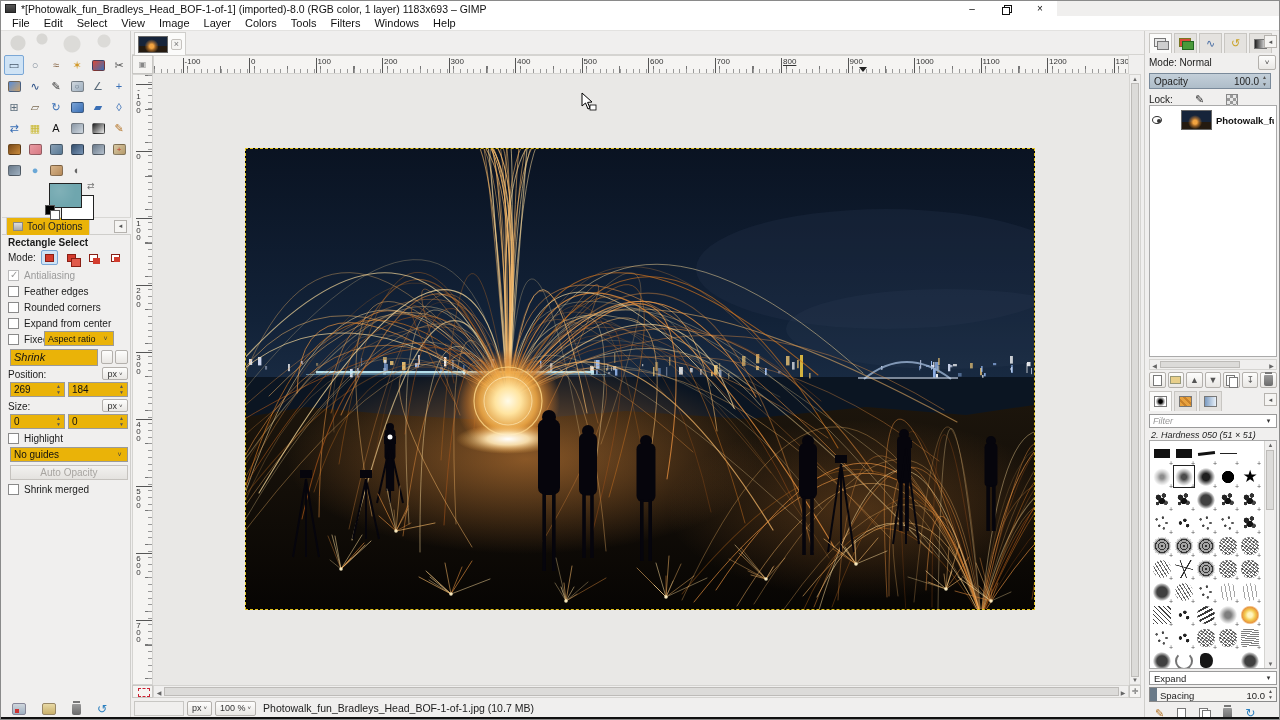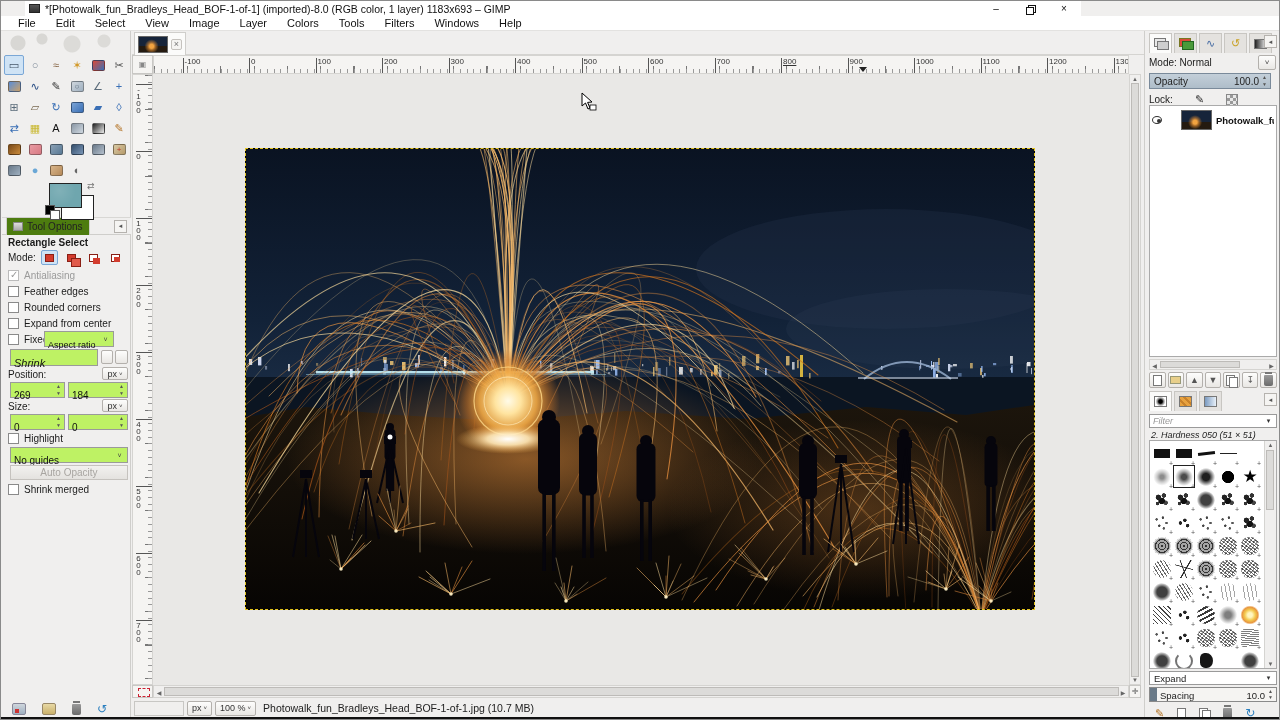--- a/index.html
+++ b/index.html
@@ -2,30 +2,30 @@
 <html><head>
 <meta charset="utf-8">
 <style>
   html,body{margin:0;padding:0;background:#444;}
   *{box-sizing:border-box;}
   #app{position:relative;width:1280px;height:720px;background:#f0efee;
        font-family:"Liberation Sans","DejaVu Sans",sans-serif;font-size:11px;color:#222;
        overflow:hidden;border:1px solid #8a8a8a;}
   .abs{position:absolute;}
   
-  #titlebar{left:0;top:0;width:1056px;height:15px;background:#fff;display:flex;align-items:center;margin-left:24px;}
+  #titlebar{left:0;top:0;width:1056px;height:15px;background:#fff;display:flex;align-items:center;}
   #title-icon{width:11px;height:9px;margin:0 5px 0 4px;background:linear-gradient(#555,#333);border:1px solid #222;}
   #title-text{font-size:10.5px;color:#111;white-space:nowrap;}
   #win-controls{position:absolute;right:0;top:0;height:15px;display:flex;}
   .winbtn{width:34px;height:15px;display:flex;align-items:center;justify-content:center;color:#111;font-size:10px;}
   .restore-glyph{position:relative;width:8px;height:8px;}
   .restore-glyph:before{content:"";position:absolute;left:2px;top:0;width:6px;height:6px;border:1px solid #111;}
   .restore-glyph:after{content:"";position:absolute;left:0;top:2px;width:6px;height:6px;border:1px solid #111;background:#fff;}
   #menubar{left:0;top:15px;width:1280px;height:15px;background:#fff;display:flex;align-items:center;padding-left:4px;border-bottom:1px solid #e3e2e0;}
-  #menubar span{padding:0 7px;color:#111;margin-left:6px;}
+  #menubar span{padding:0 7px;color:#111;}
   
   .btn3d{background:linear-gradient(#fdfdfc,#e9e7e4);border:1px solid #b3b0ac;border-radius:2px;}
   .chk{width:11px;height:11px;background:#fff;border:1px solid #8a8a8a;display:inline-block;position:relative;flex:none;}
   .chk.checked:after{content:"✓";position:absolute;left:1px;top:-2px;font-size:10px;color:#9a9a9a;}
   .spin{position:absolute;right:1px;top:1px;bottom:1px;width:9px;display:flex;flex-direction:column;justify-content:space-between;}
   .spin i{font-style:normal;font-size:5px;line-height:5px;color:#555;text-align:center;}
   .ddbtn{position:absolute;right:0;top:0;bottom:0;width:15px;display:flex;align-items:center;justify-content:center;font-size:7px;color:#444;}
   
   #left-dock{left:1px;top:30px;width:129px;height:687px;background:#f0efee;border-right:1px solid #cfcecb;}
   #wilber{left:0;top:0;width:129px;height:23px;
@@ -41,32 +41,32 @@
   
   #fg-swatch{left:47px;top:152px;width:33px;height:25px;border:1px solid #222;
      background:radial-gradient(circle at 30% 30%,rgba(255,255,255,.12),transparent 60%),#6fa6ae;z-index:3;}
   #bg-swatch{left:59px;top:164px;width:33px;height:25px;border:1px solid #222;background:#fff;z-index:2;}
   #bw-mini{left:43px;top:174px;width:13px;height:13px;z-index:4;}
   #bw-mini:before{content:"";position:absolute;left:0;top:0;width:8px;height:8px;background:#000;border:1px solid #555;}
   #bw-mini:after{content:"";position:absolute;left:5px;top:5px;width:8px;height:8px;background:#fff;border:1px solid #555;}
   #swap-colors{left:85px;top:150px;width:14px;height:12px;font-size:9px;color:#777;z-index:4;}
   
   #to-titlebar{left:0;top:186px;width:129px;height:18px;border-top:1px solid #d8d7d4;border-bottom:1px solid #cfcecb;background:#f0efee;display:flex;align-items:center;}
-  #to-tab{display:flex;align-items:center;background:#4d7c0f;border:1px solid #cfcecb;border-bottom:none;height:18px;padding:0 6px;margin-left:4px;gap:4px;}
+  #to-tab{display:flex;align-items:center;background:#eab308;border:1px solid #cfcecb;border-bottom:none;height:18px;padding:0 6px;margin-left:4px;gap:4px;}
   .dockmenu-btn{position:absolute;right:4px;width:13px;height:13px;border:1px solid #b5b2ae;background:#f5f4f2;color:#555;font-size:7px;display:flex;align-items:center;justify-content:center;}
   .to-item{position:absolute;left:6px;display:flex;align-items:center;gap:5px;font-size:10px;color:#1a1a1a;}
   .modebtn{width:17px;height:15px;display:inline-flex;align-items:center;justify-content:center;border:1px solid transparent;border-radius:2px;position:relative;}
   .modebtn.active{background:#cfe3f5;border-color:#7aa7d6;}
   .msq{width:9px;height:8px;background:#d33c2e;border:1px solid #8a1f14;position:relative;}
   .msq.add:after{content:"";position:absolute;left:3px;top:3px;width:8px;height:7px;background:#e05a4a;border:1px solid #8a1f14;}
   .msq.sub{background:#fff;}
   .msq.sub:after{content:"";position:absolute;left:3px;top:3px;width:7px;height:6px;background:#d33c2e;}
   .msq.int{background:#fff;}
   .msq.int:after{content:"";position:absolute;left:2px;top:2px;width:6px;height:5px;background:#d33c2e;}
-  .field{position:absolute;background:#bef264;border:1px solid #9a9a9a;font-size:10px;padding:7px 3px;color:#111;}
+  .field{position:absolute;background:#eab308;border:1px solid #9a9a9a;font-size:10px;padding:1px 3px;color:#111;}
   .pxbtn{position:absolute;width:26px;height:13px;font-size:9px;color:#333;display:flex;align-items:center;justify-content:center;gap:2px;}
   #auto-shrink{color:#a8a5a1;display:flex;align-items:center;justify-content:center;font-size:10px;background:linear-gradient(#f2f1ef,#e4e2df);border:1px solid #c5c2be;}
   #lf-footer{left:0;top:669px;width:129px;height:18px;display:flex;gap:16px;padding-left:10px;align-items:center;}
   .mini-ic{width:14px;height:12px;border-radius:2px;}
   
   #center{left:131px;top:30px;width:1012px;height:687px;background:#f0efee;}
   #tabbar{left:0;top:0;width:1012px;height:24px;background:#f0efee;border-bottom:1px solid #d5d4d1;}
   #img-tab{left:2px;top:1px;width:52px;height:23px;background:#fbfbfa;border:1px solid #cfcecb;border-bottom:none;display:flex;align-items:center;gap:3px;padding:0 3px;}
   .mini-photo{width:30px;height:17px;background:
       radial-gradient(circle at 45% 62%,#f2a340 0 2px,rgba(242,150,50,.55) 4px,transparent 7px),

